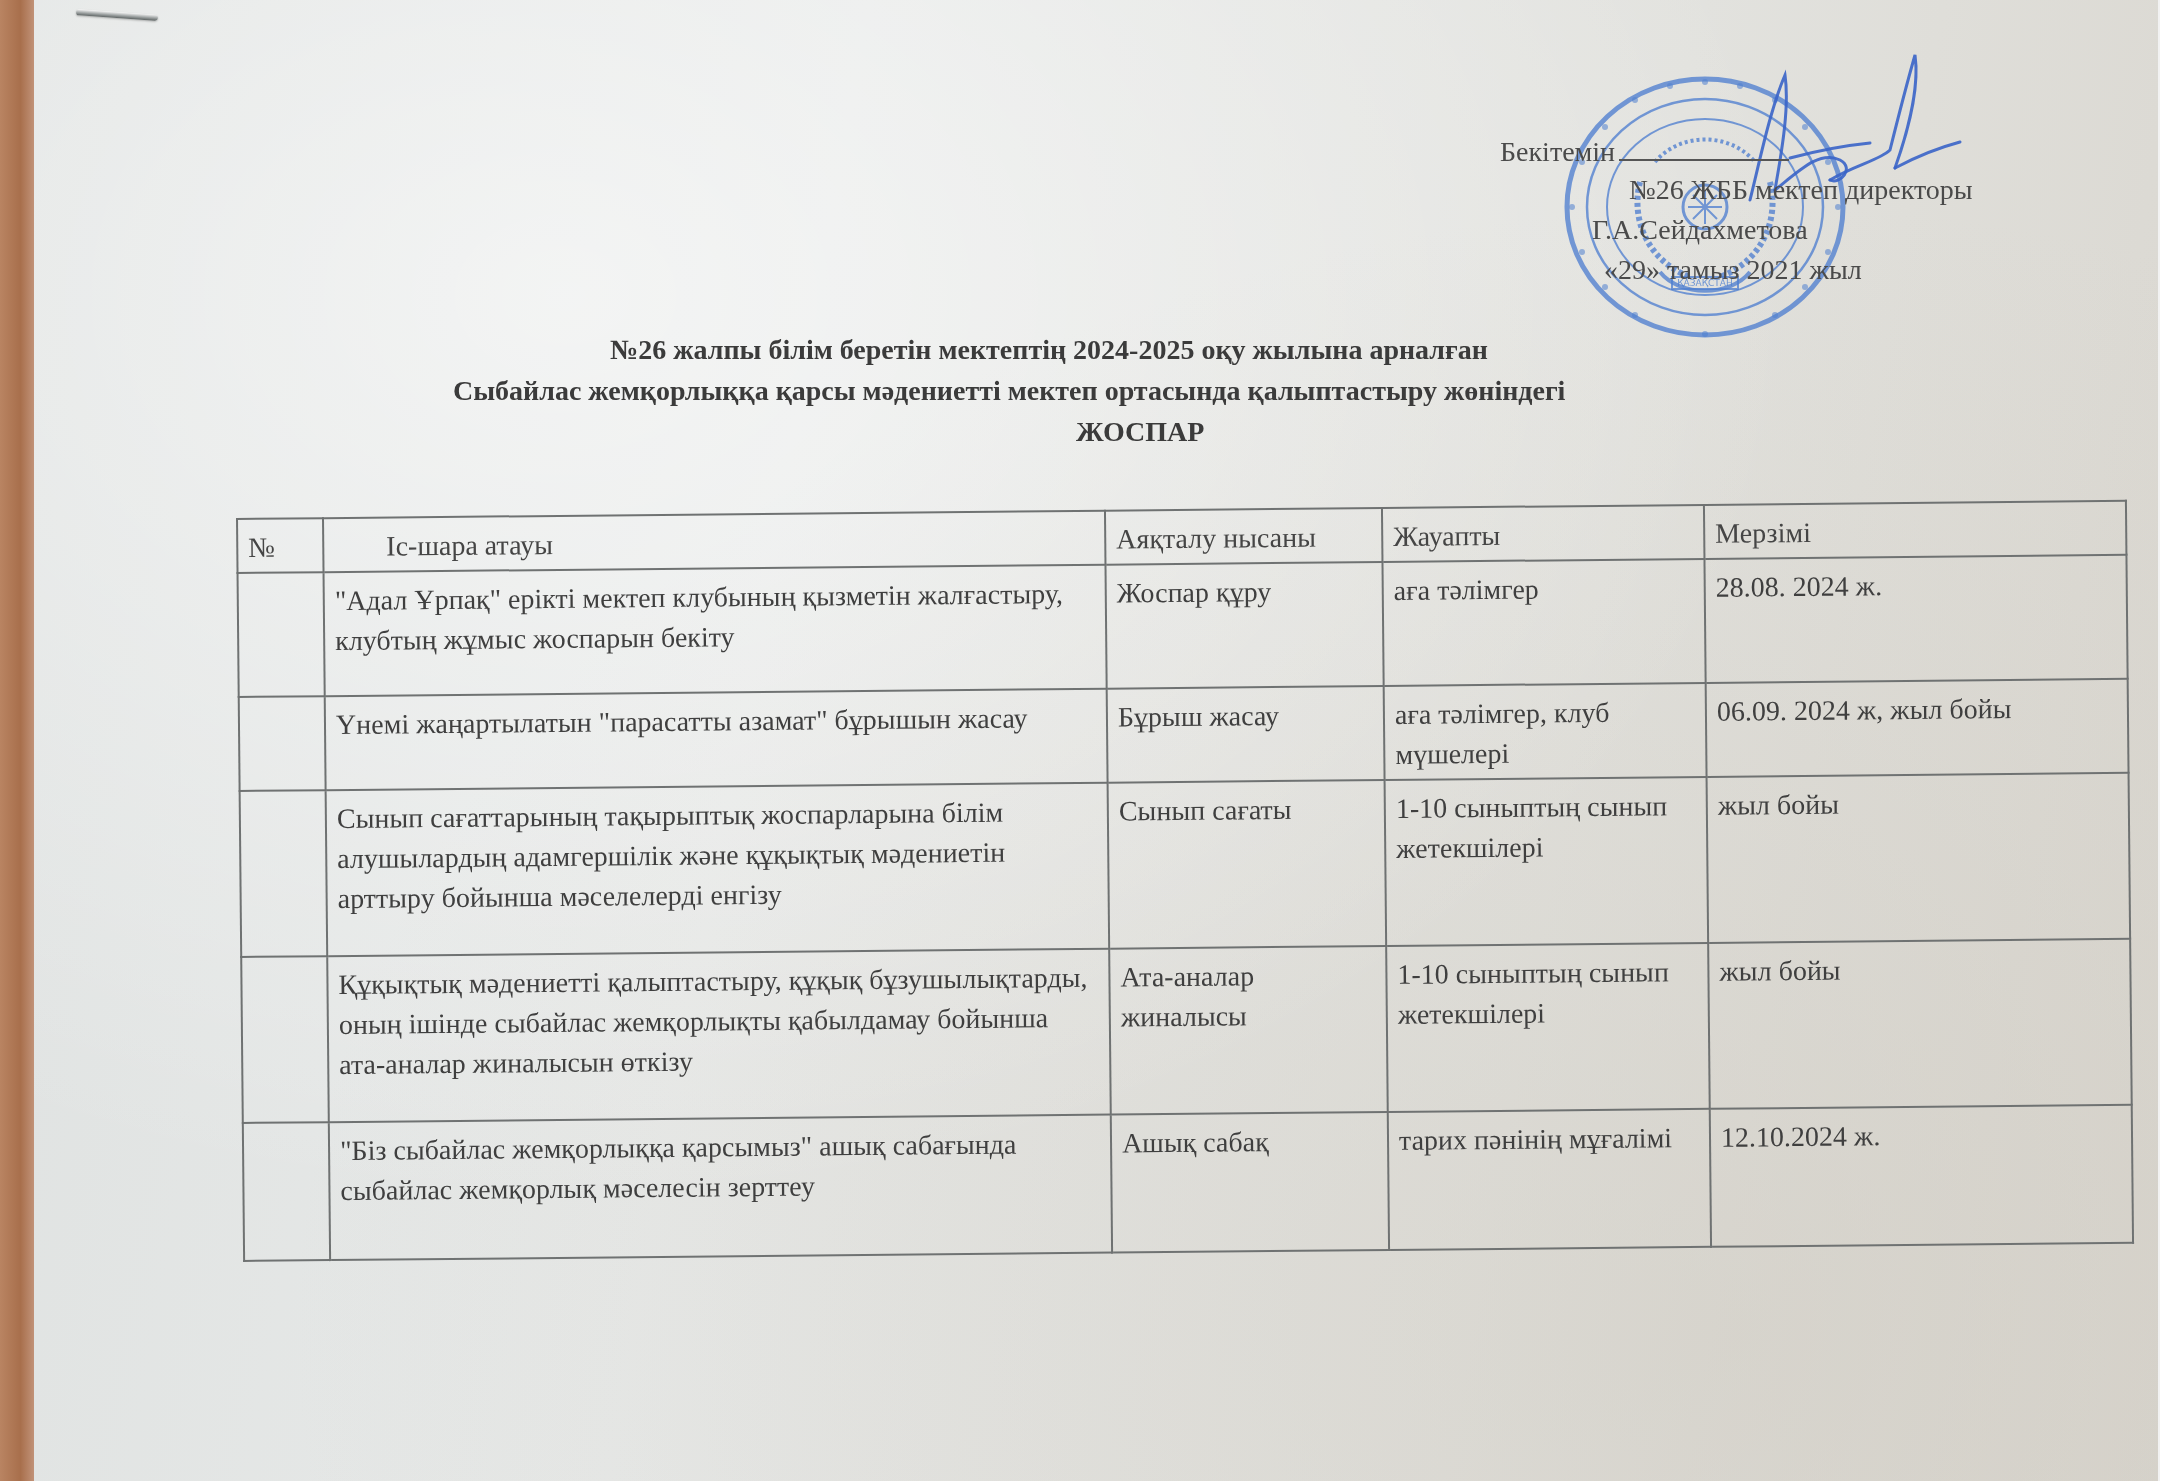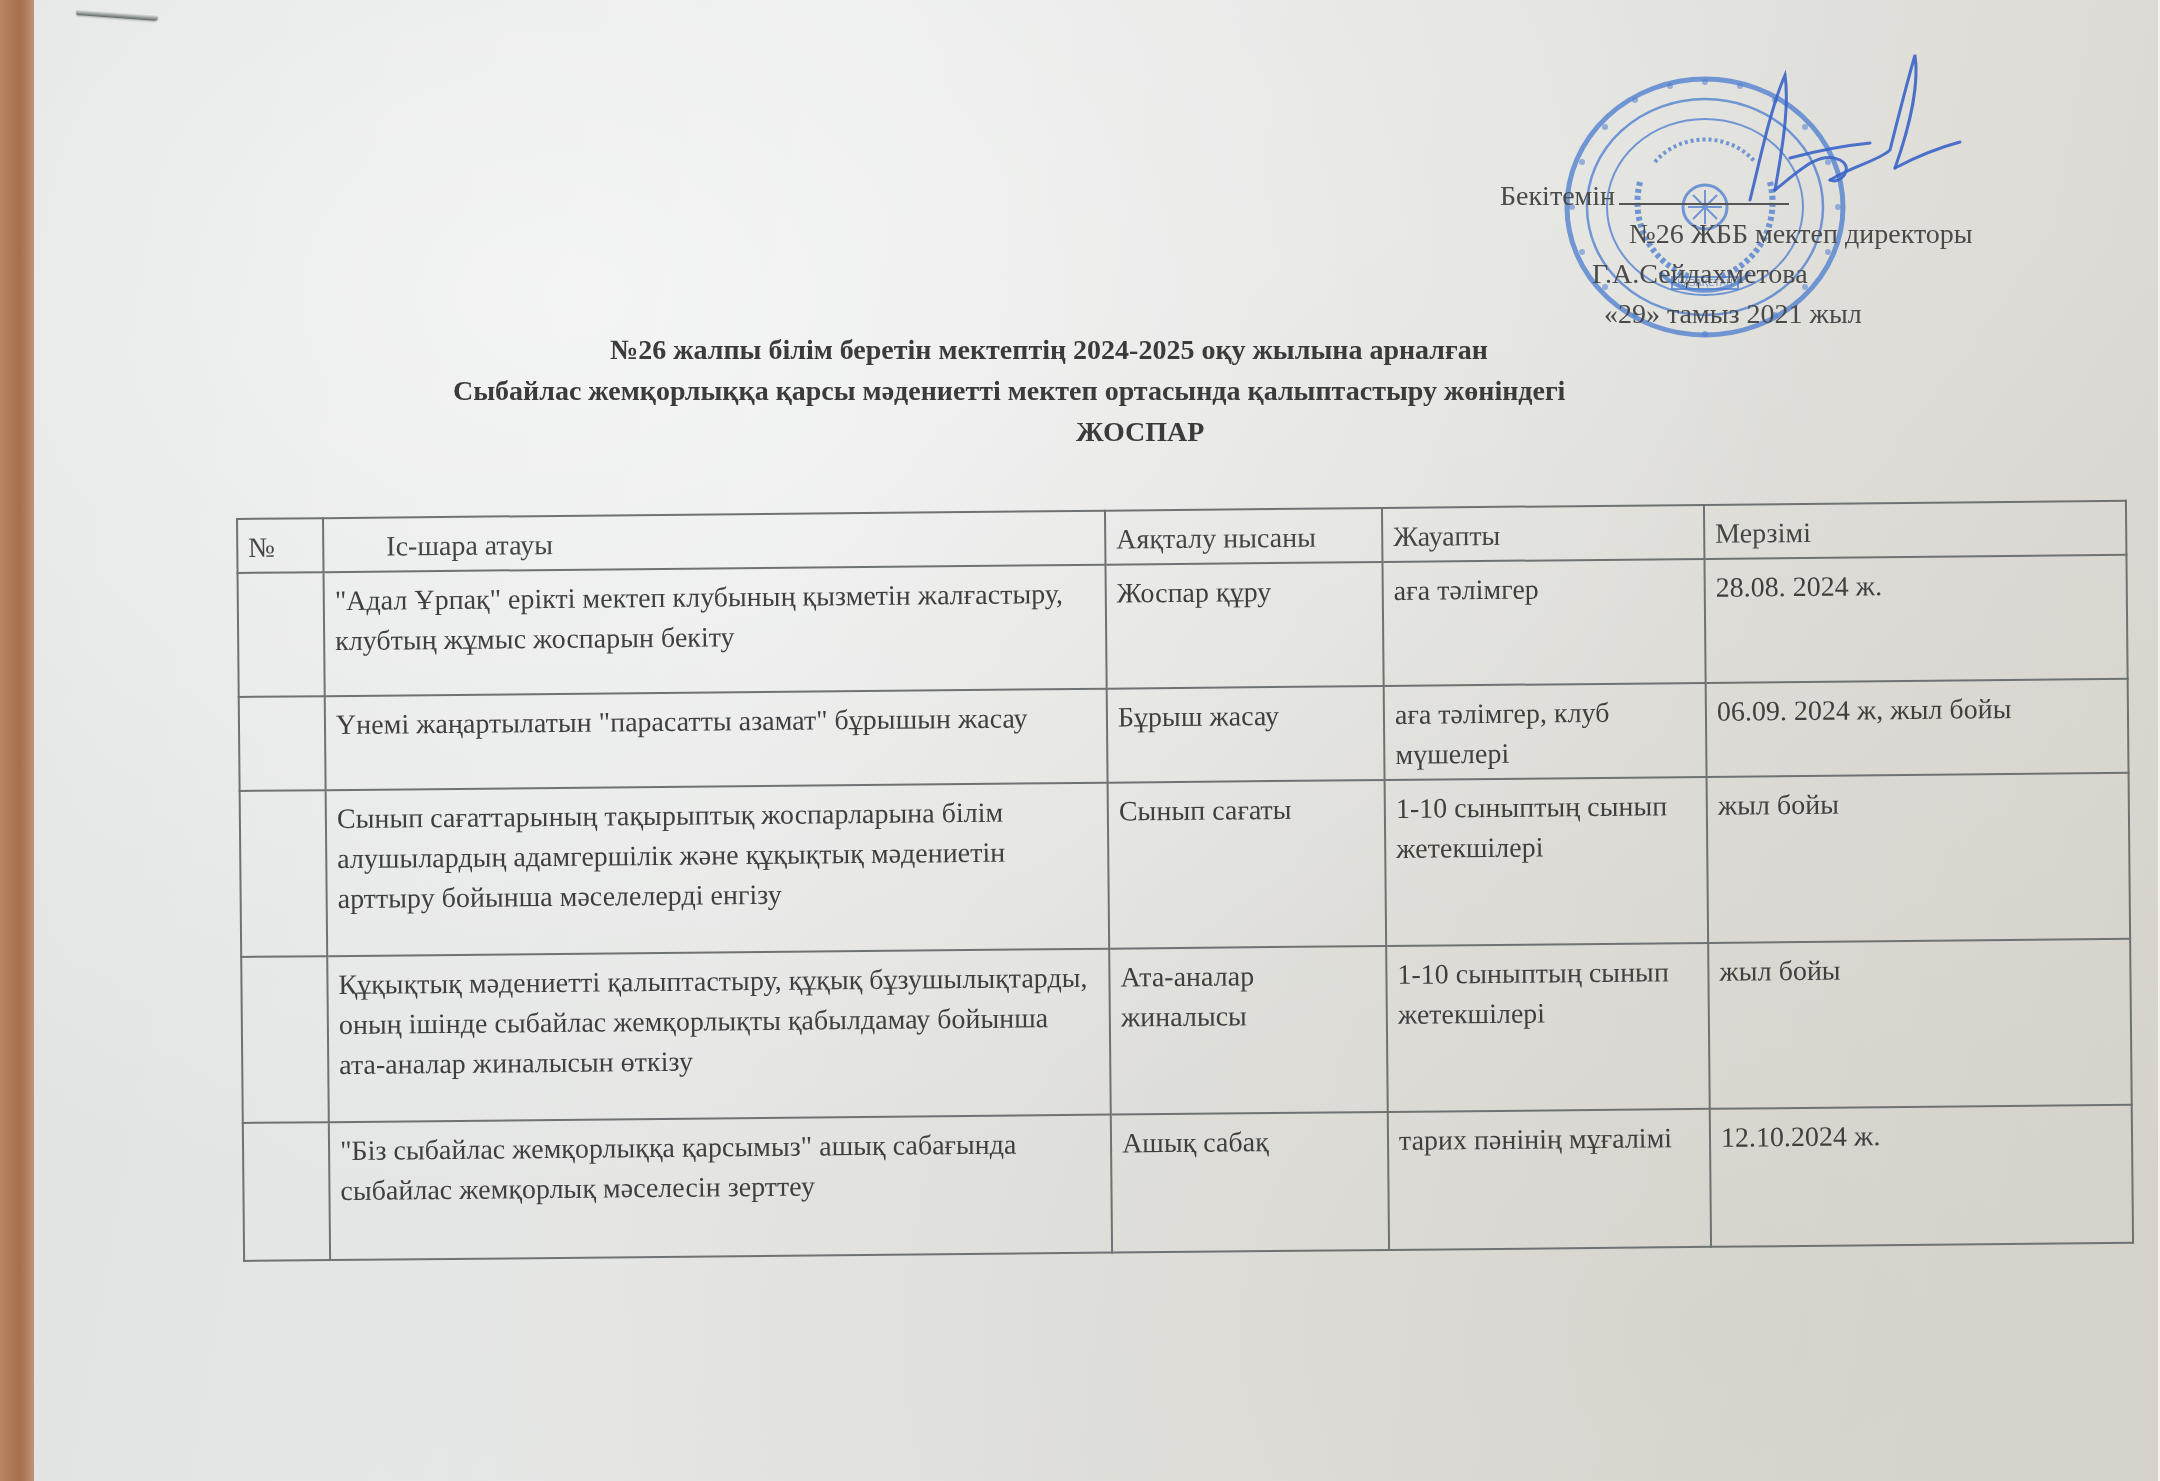--- a/index.html
+++ b/index.html
@@ -43,21 +43,21 @@
 
     
     .approval {
       position: absolute;
       left: 1500px; top: 128px;
       width: 560px;
       font-size: 28px;
       color: #4a4a4a;
       line-height: 1;
     }
-    .approval .line { position: absolute; white-space: nowrap; margin-top: 44px; }
+    .approval .line { position: absolute; white-space: nowrap; }
     .approval .l1 { left: 0; top: 10px; }
     .approval .l1 .underline {
       display: inline-block;
       width: 170px;
       border-bottom: 2px solid #555;
       margin-left: 4px;
       vertical-align: baseline;
     }
     .approval .l2 { left: 88px; top: 48px; padding-left: 41px; }
     .approval .l3 { left: 92px; top: 88px; text-align: center; }

